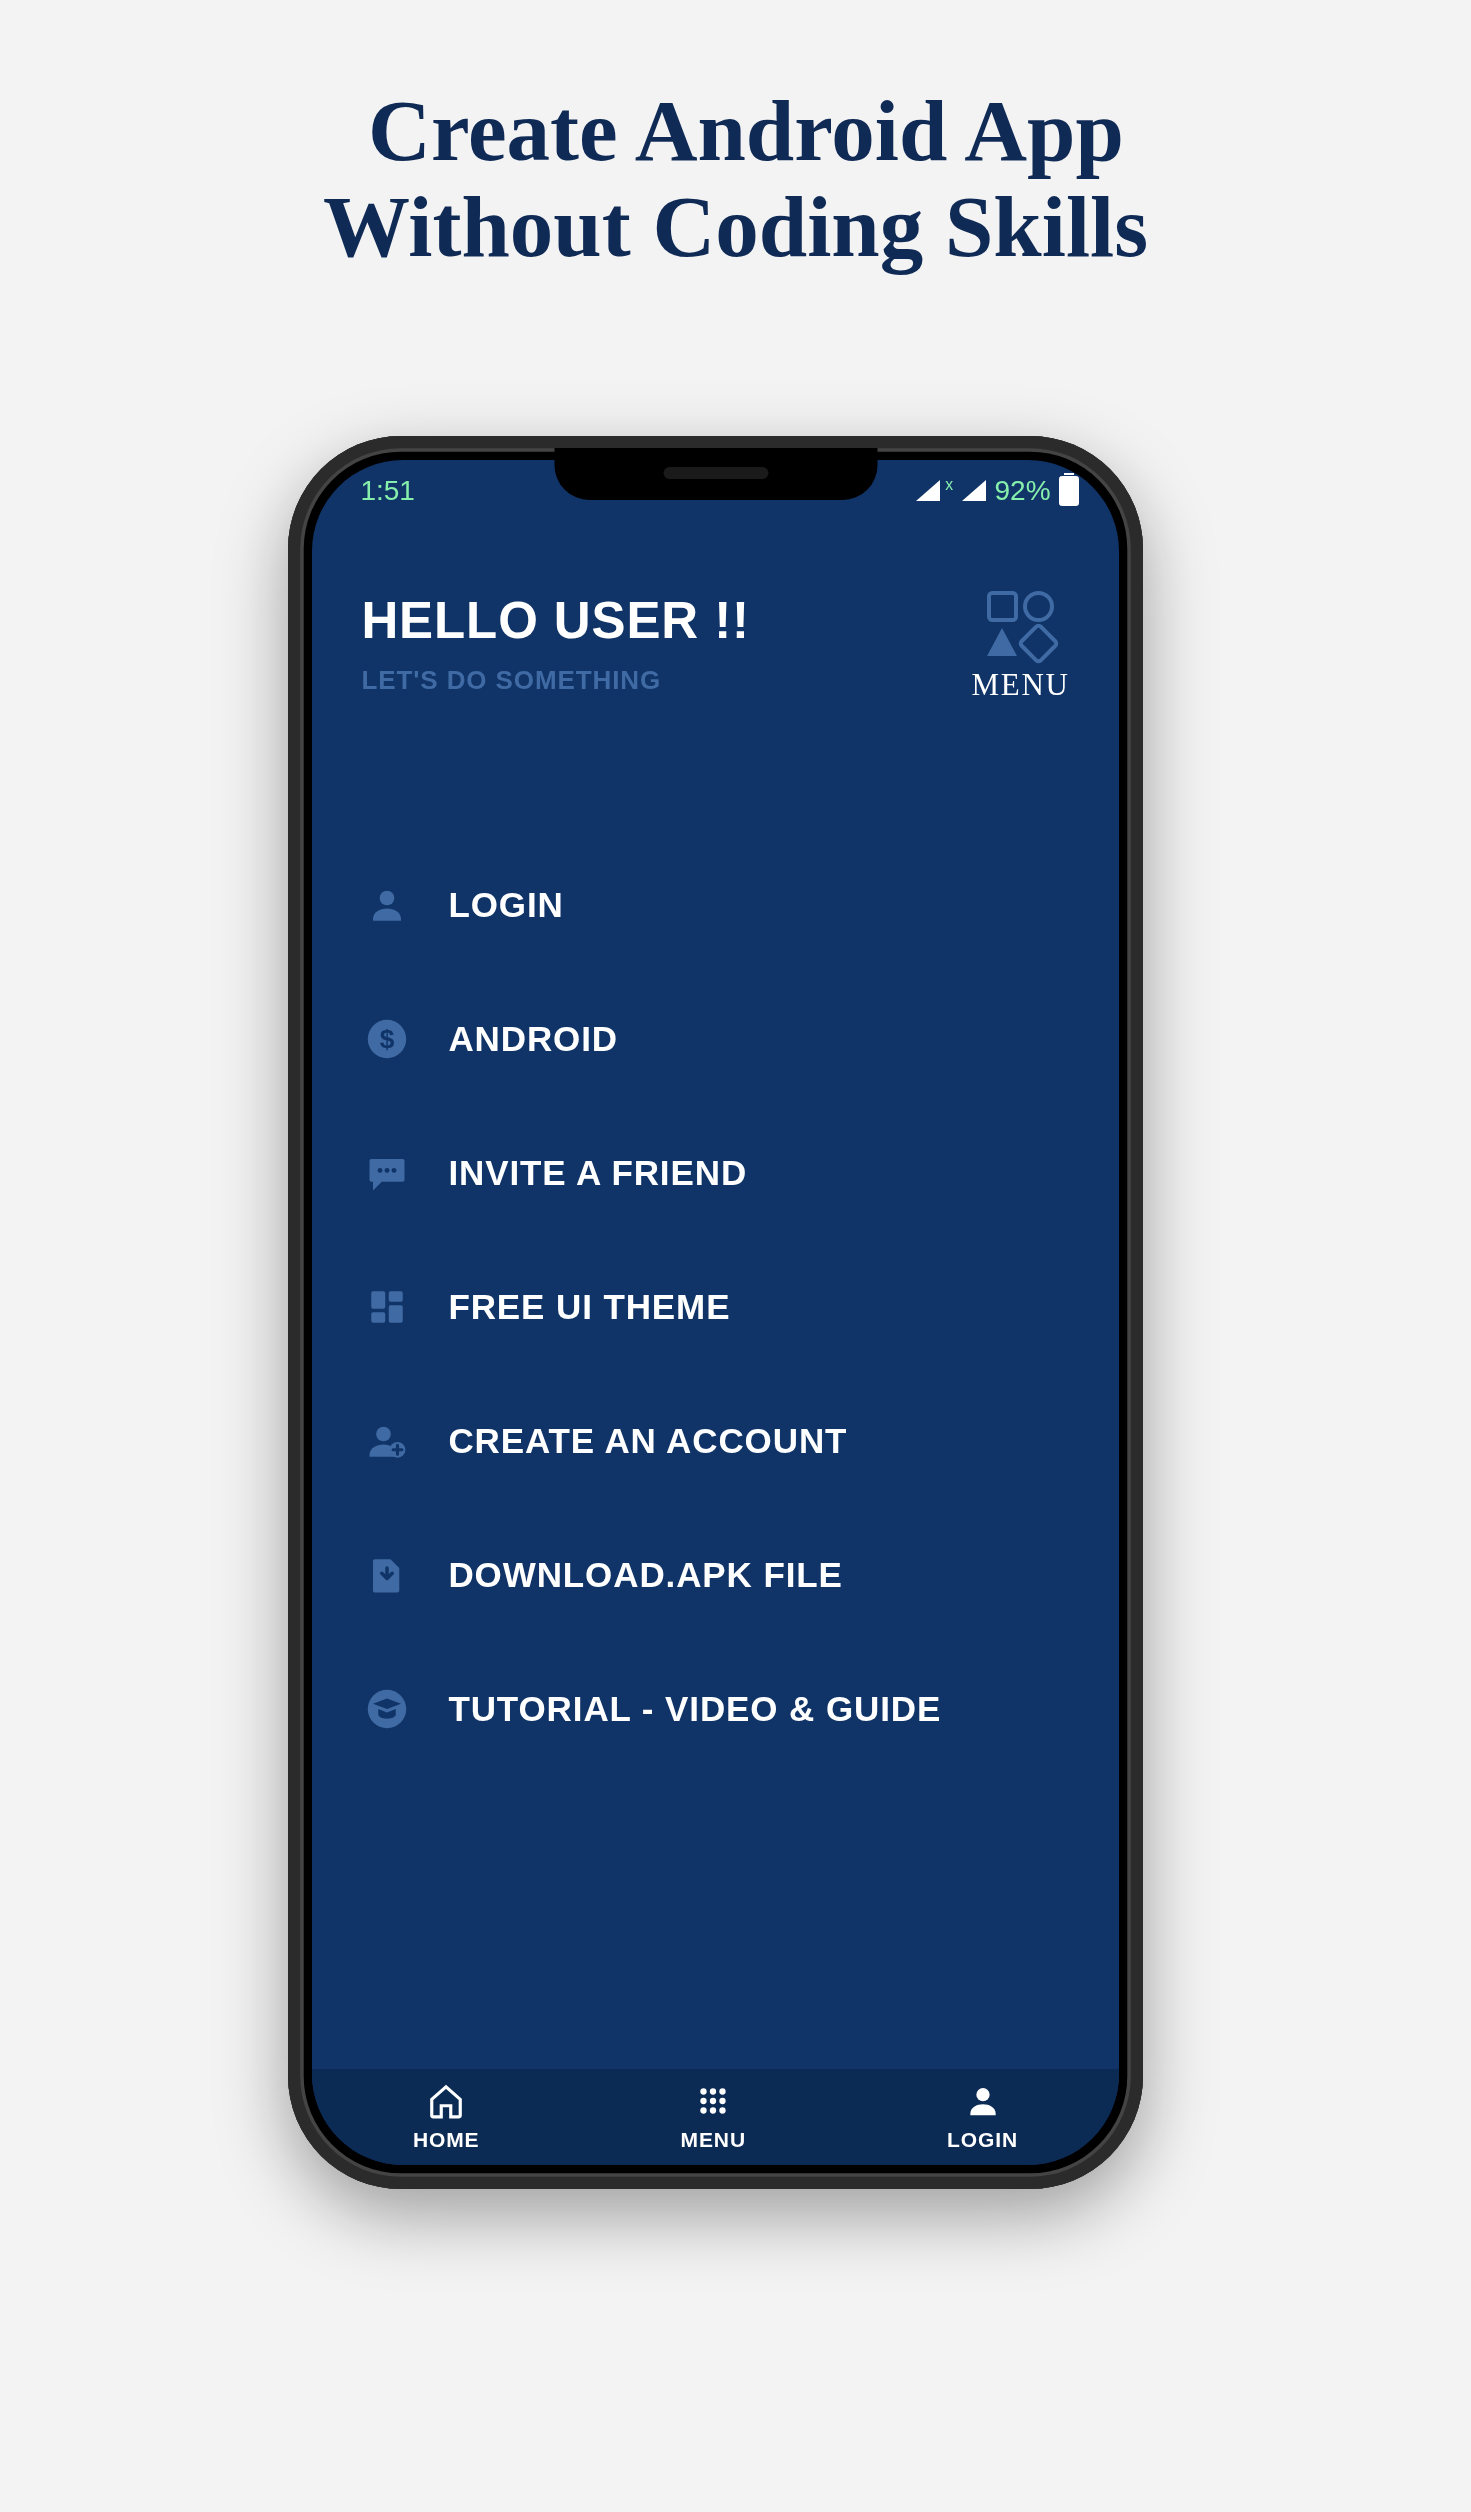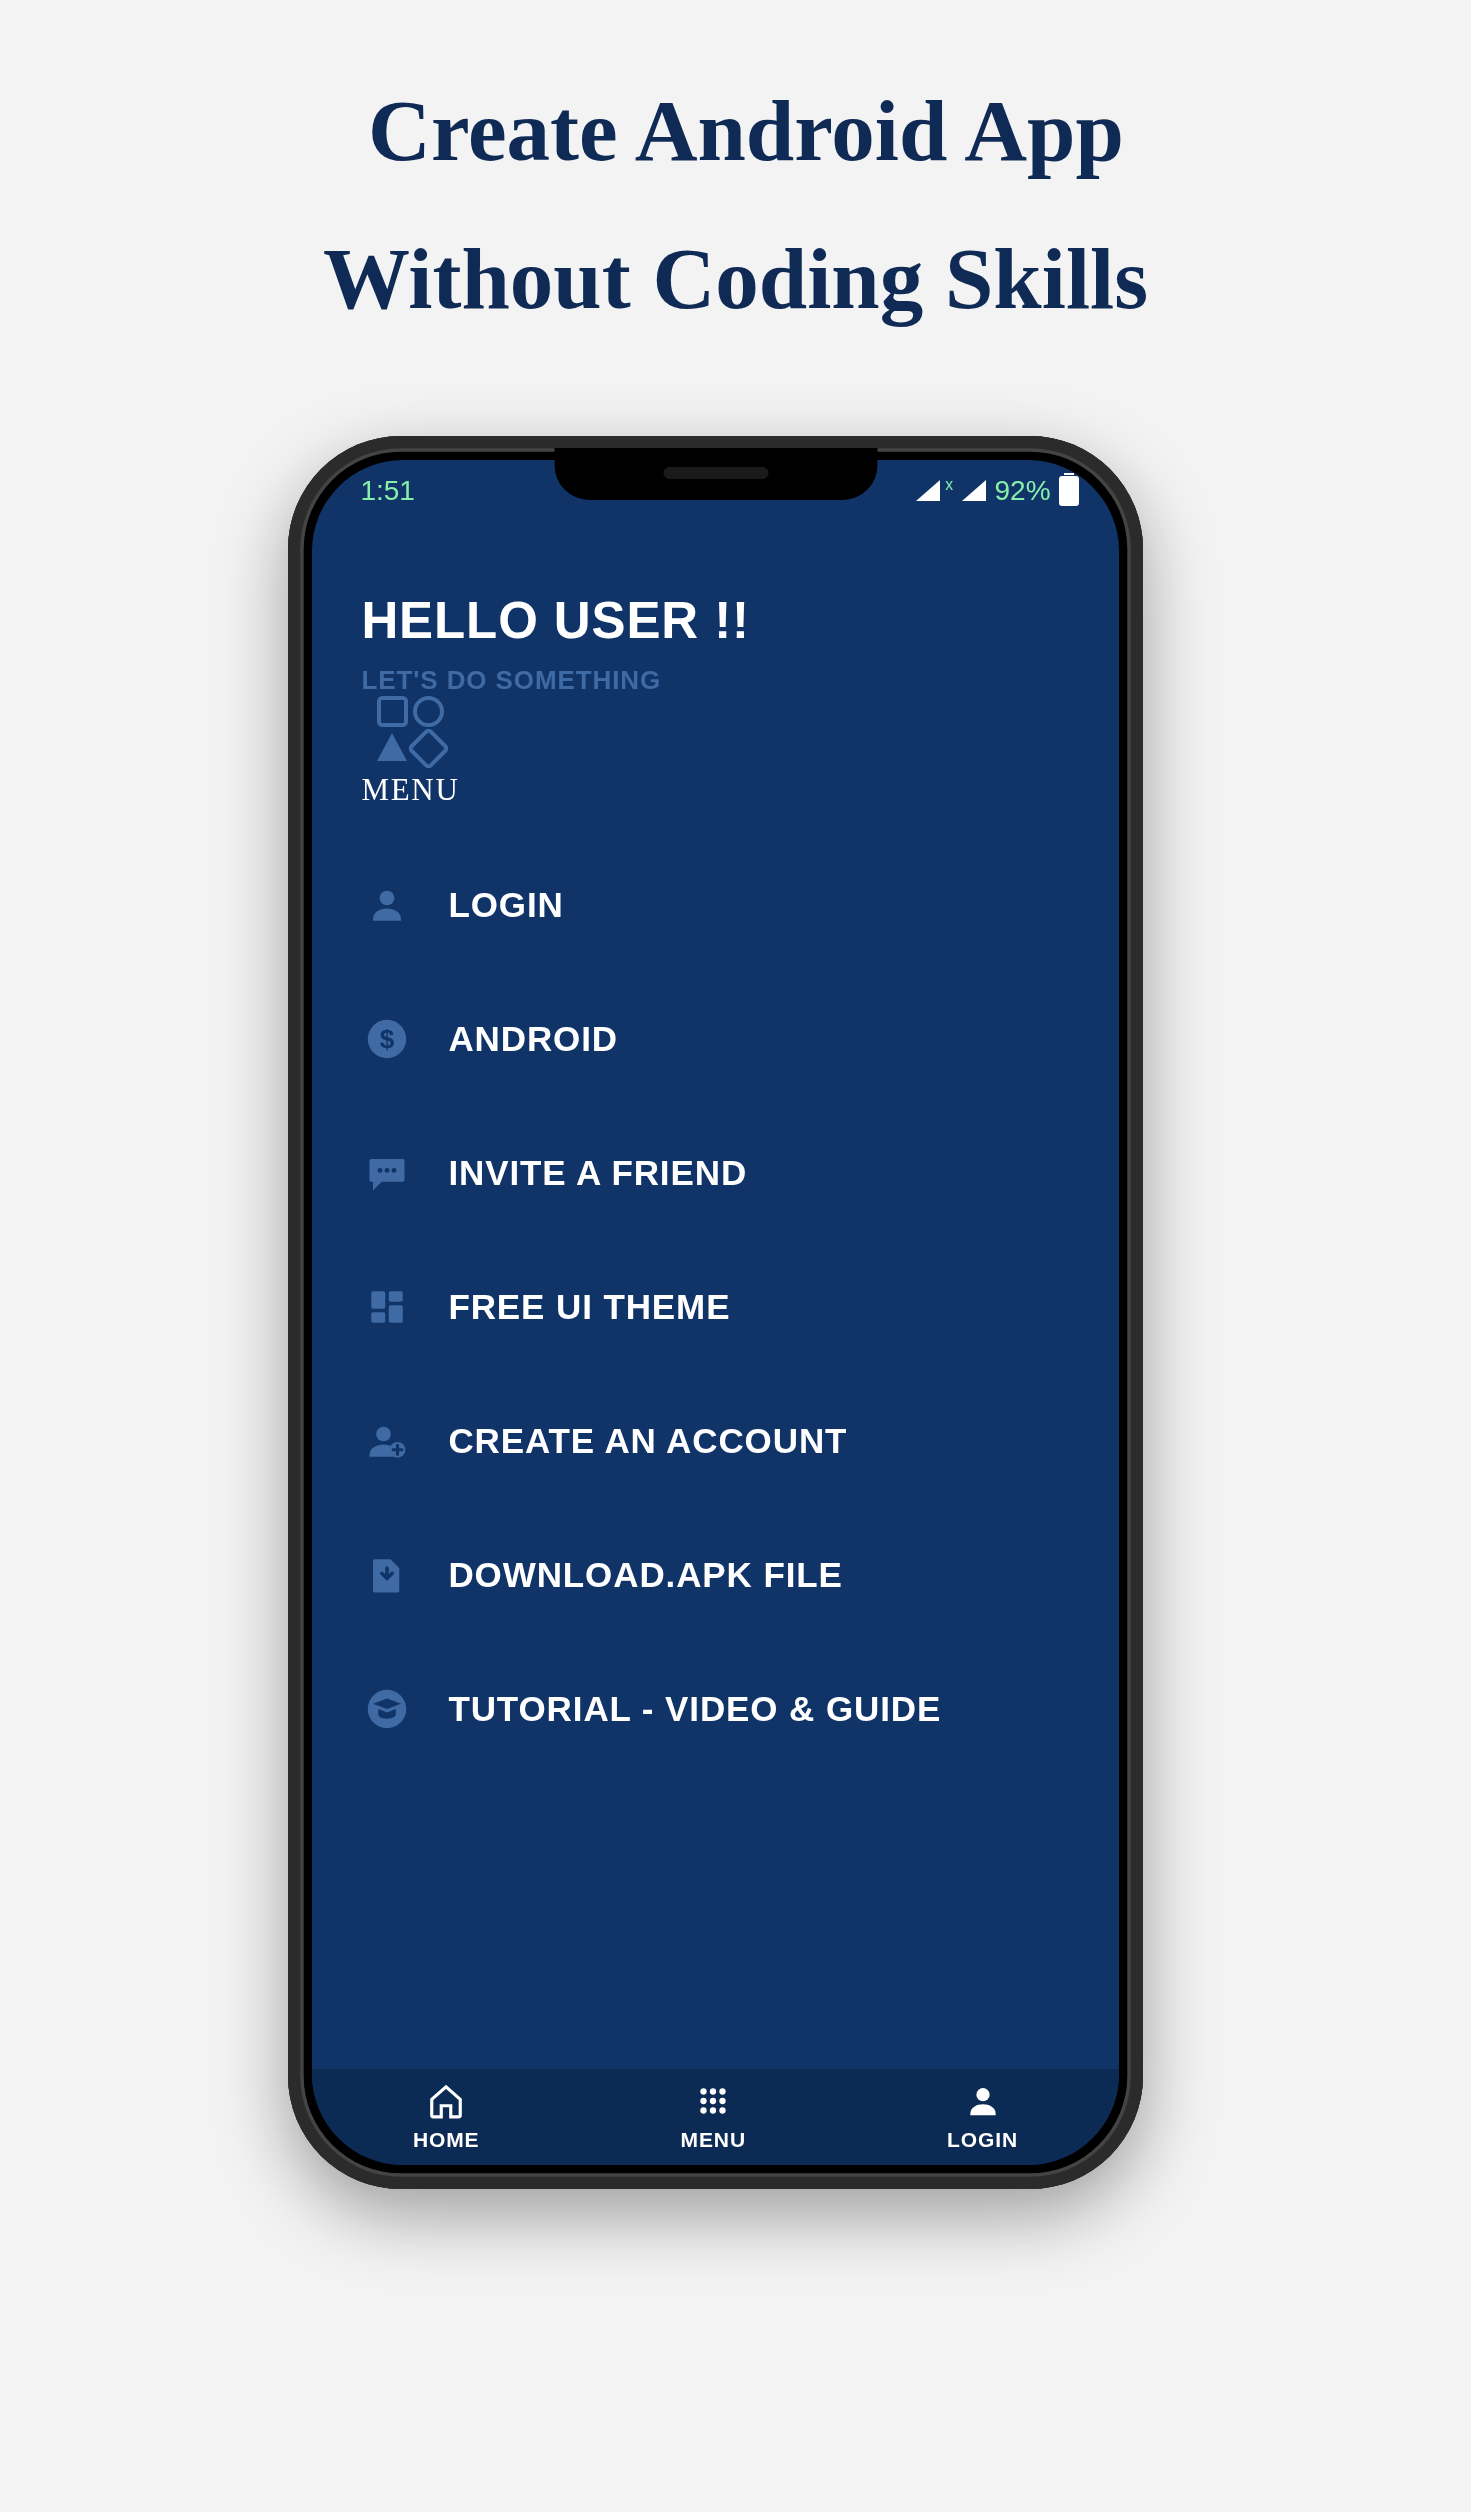--- a/index.html
+++ b/index.html
@@ -1,33 +1,33 @@
 <!DOCTYPE html>
 <html style="font-size:14px"><head>
 <meta charset="utf-8">
 <style>
   html,body{margin:0;padding:0;width:1472px;height:2512px;background:#f3f3f3;font-family:"Helvetica Neue",Arial,sans-serif;overflow:hidden;}
   
   .headline{position:absolute;left:0;right:0;top:83px;text-align:center;color:#102a56;font-family:"Georgia","Times New Roman",serif;font-weight:700;}
   .headline-line1{font-size:87px;line-height:1.1;padding-left:21px;}
-  .headline-line2{font-size:87px;line-height:1.1;margin-top:52px;}
+  .headline-line2{font-size:87px;line-height:1.1;}
   
   .phone{position:absolute;left:288px;top:436px;width:855px;height:1753px;border-radius:113px;background:#000;box-shadow:0 26px 70px rgba(0,0,0,.35),inset 0 0 0 12.2px #2b2b2b,inset 0 0 0 15.7px #444;}
   .phone::after{content:"";position:absolute;left:50%;top:12.2px;width:323px;height:52px;background:#000;border-radius:0 0 35px 35px;transform:translateX(-50%);z-index:5;}
   .speaker{position:absolute;left:50%;top:31px;transform:translateX(-50%);width:105px;height:12.2px;background:#1a1a1a;border-radius:8.7px;z-index:6;}
   .screen{position:absolute;left:24.4px;top:24.4px;right:24.4px;bottom:24.4px;border-radius:91px;background:#103467;overflow:hidden;}
   
   .statusbar{position:absolute;top:0;left:8px;right:0;height:61px;color:#86efac;font-size:28px;display:flex;align-items:center;justify-content:space-between;padding:0 40px;z-index:4;}
   .status-right{display:flex;align-items:center;gap:8.7px;}
   .sb-tri{width:0;height:0;border-left:24.4px solid transparent;border-bottom:21px solid #fff;display:inline-block;}
   .sb-x{font-size:15.7px;margin-left:-3.5px;margin-bottom:12.2px;}
   .sb-batt{width:17.4px;height:28px;border:1.7px solid #fff;border-radius:2.6px;position:relative;background:#fff;}
   .sb-batt::before{content:"";position:absolute;left:3.5px;right:3.5px;top:-4.4px;height:2.6px;background:#fff;}
   
-  .app-header{position:absolute;left:0;right:0;top:131px;display:flex;justify-content:space-between;align-items:flex-start;padding:0 49px;flex-direction:column;}
+  .app-header{position:absolute;left:0;right:0;top:131px;display:flex;justify-content:space-between;align-items:flex-start;padding:0 49px;}
   .greet-title{color:#fff;font-size:51px;font-weight:800;letter-spacing:0.9px;font-family:"Arial Narrow","Impact",sans-serif;font-stretch:condensed;}
   .greet-sub{color:#3f6aa3;font-size:26px;font-weight:700;letter-spacing:0.9px;margin-top:15px;font-family:"Arial Narrow","Impact",sans-serif;font-stretch:condensed;}
   .menu-btn{display:flex;flex-direction:column;align-items:center;cursor:pointer;}
   .menu-grid{display:grid;grid-template-columns:repeat(2,31px);grid-template-rows:repeat(2,31px);gap:5.2px;}
   .mg{width:31px;height:31px;border:4.4px solid #3f6aa3;box-sizing:border-box;}
   .mg.sq{border-radius:5.2px;}
   .mg.ci{border-radius:50%;}
   .mg.tr{border:none;width:0;height:0;border-left:15.7px solid transparent;border-right:15.7px solid transparent;border-bottom:28px solid #3f6aa3;}
   .mg.di{transform:rotate(45deg);border-radius:5.2px;}
   .menu-label{color:#fff;font-family:"Georgia",serif;font-size:31px;margin-top:8.7px;letter-spacing:1.7px;}

